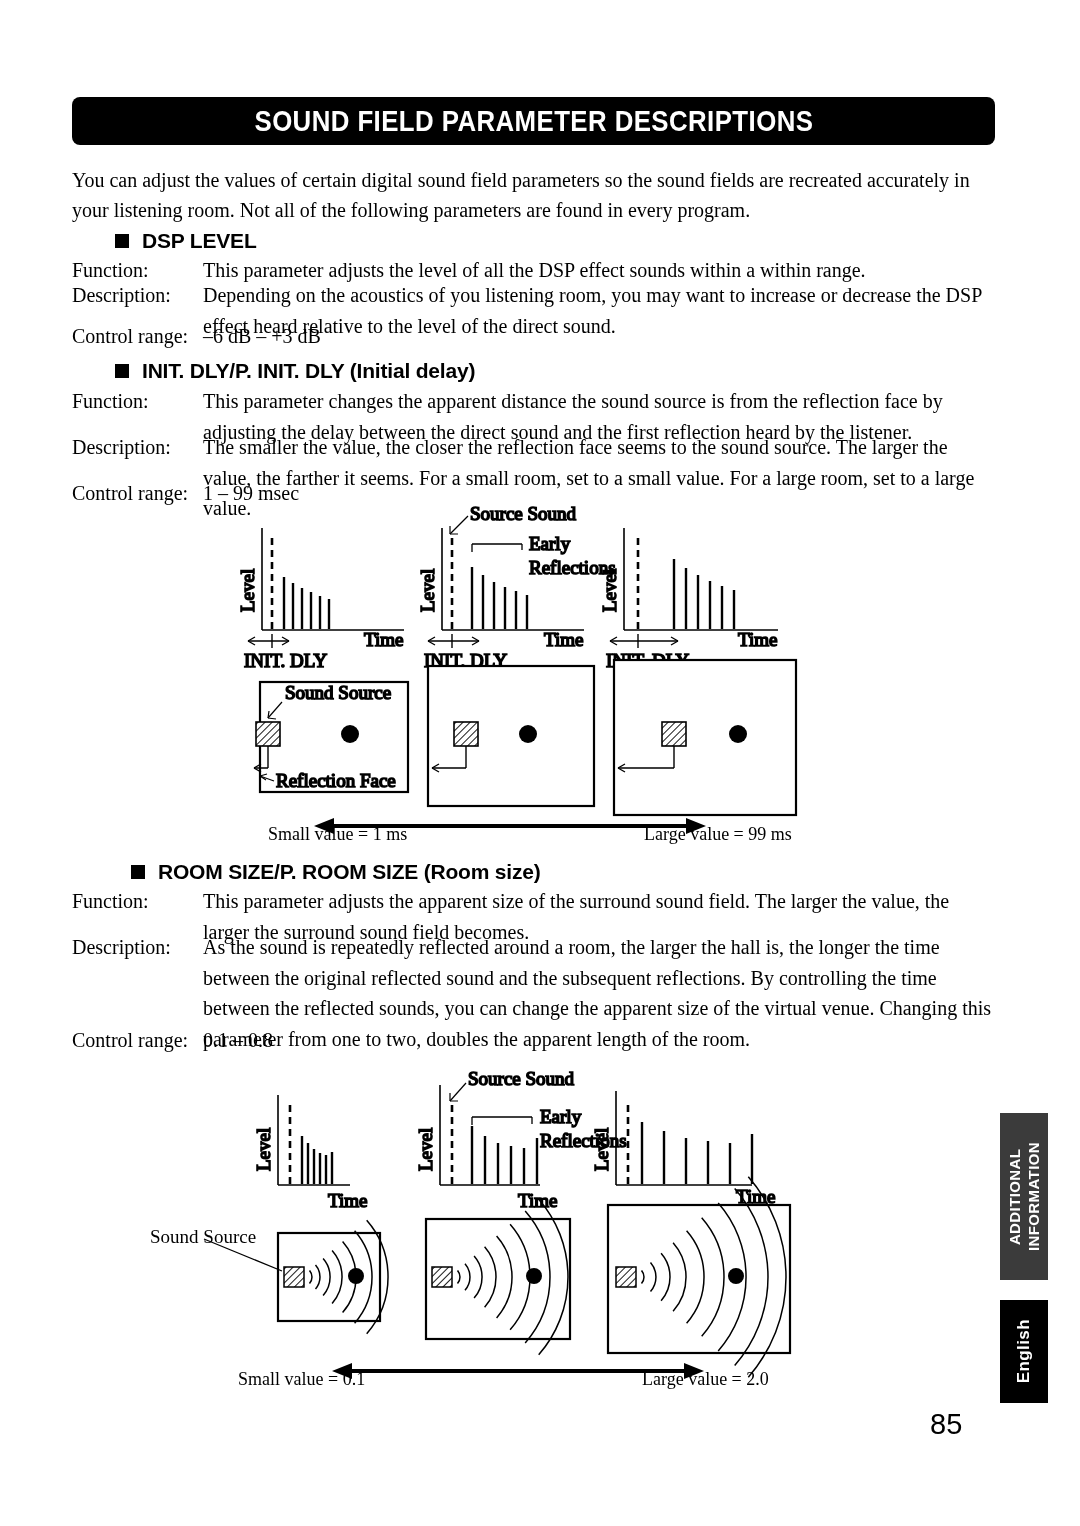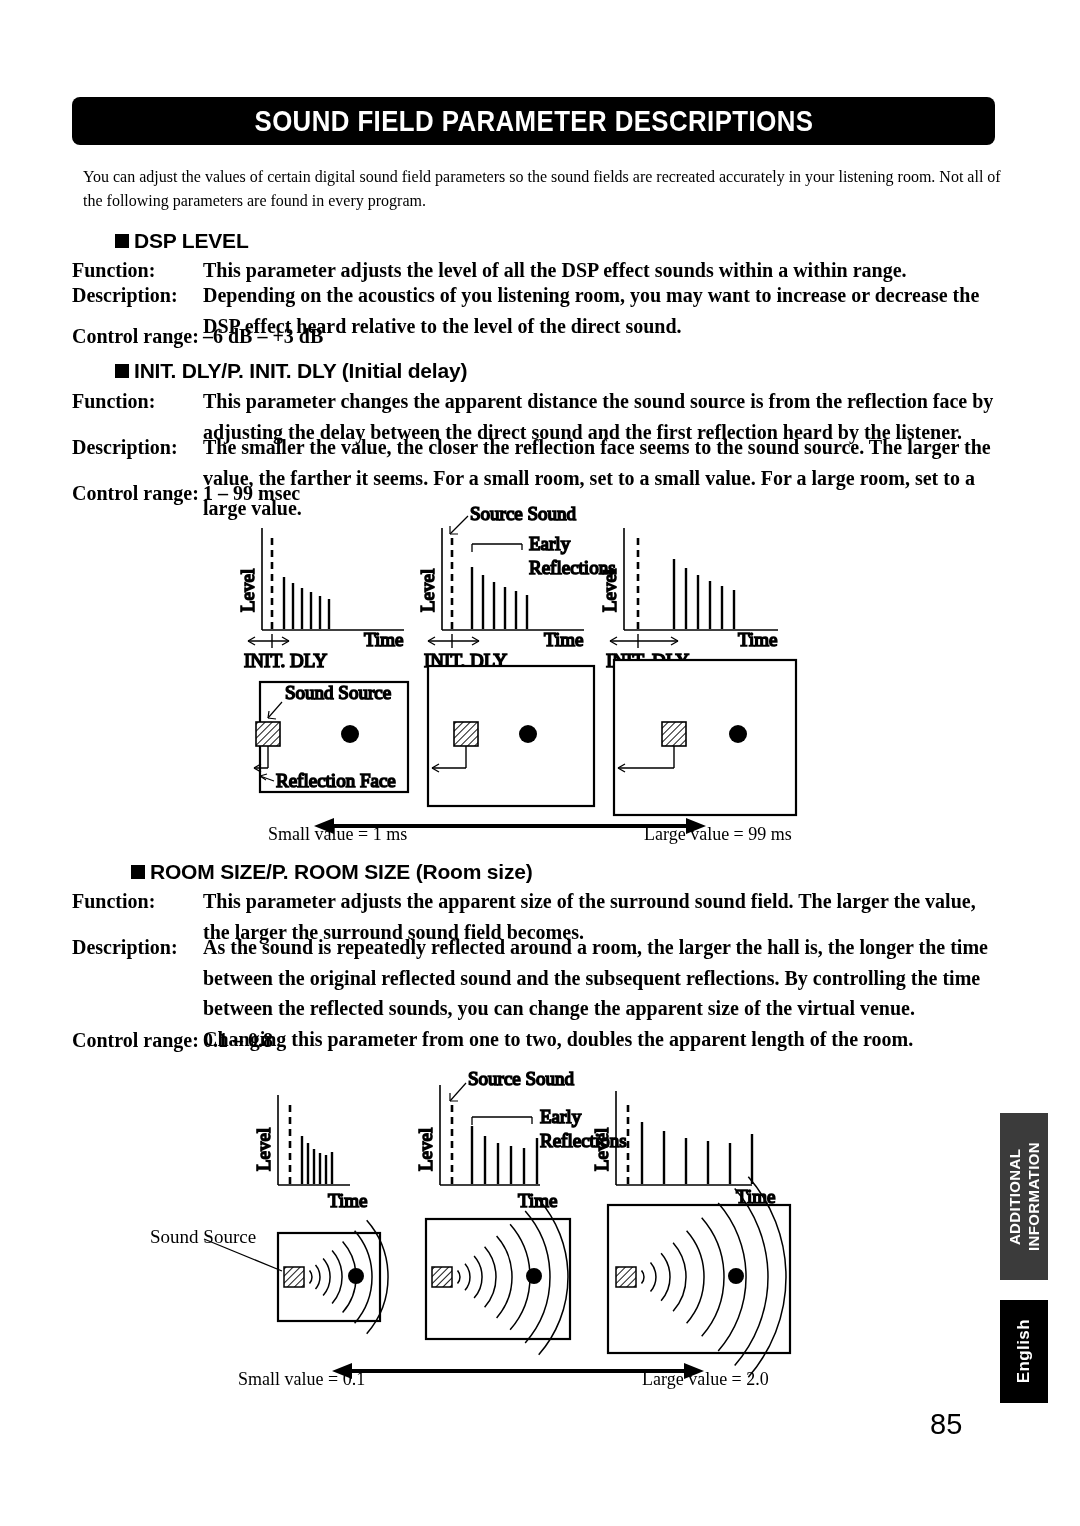--- a/index.html
+++ b/index.html
@@ -18,33 +18,33 @@
   .banner-title{
     color:#fff; font-family:"Liberation Sans", sans-serif;
     font-weight:bold; font-size:30px; letter-spacing:.5px;
     transform:scaleX(.86); transform-origin:center;
     white-space:nowrap;
   }
 
   
   .intro{
     position:absolute; left:72px; top:165px; width:925px;
-    font-size:16px; line-height:1.52;margin-left:11px;
+    font-size:20px; line-height:1.52;
   }
 
   
   .sec-head{
-    position:absolute; display:flex; align-items:center; gap:5px;
+    position:absolute; display:flex; align-items:center; gap:13px;
     font-family:"Liberation Sans", sans-serif; font-weight:bold;
     font-size:21px; letter-spacing:-0.2px; white-space:nowrap;padding-left:43px;
   }
   .bullet{width:14px;height:14px;background:#000;display:inline-block;}
 
   
-  .defrow{position:absolute; display:flex; font-size:20px; line-height:1.53;font-weight:bold;}
+  .defrow{position:absolute; display:flex; font-size:20px; line-height:1.53;}
   .defrow .lab{width:131px; flex:0 0 131px;}
   .defrow .val{width:795px;}
 
   
   .dg{position:absolute;}
   svg{display:block; overflow:visible;}
   .lbl{font-family:"Liberation Serif", serif; font-size:19px; fill:#000;}
   .lbl-s{font-family:"Liberation Serif", serif; font-size:18px; fill:#000;}
 
   

